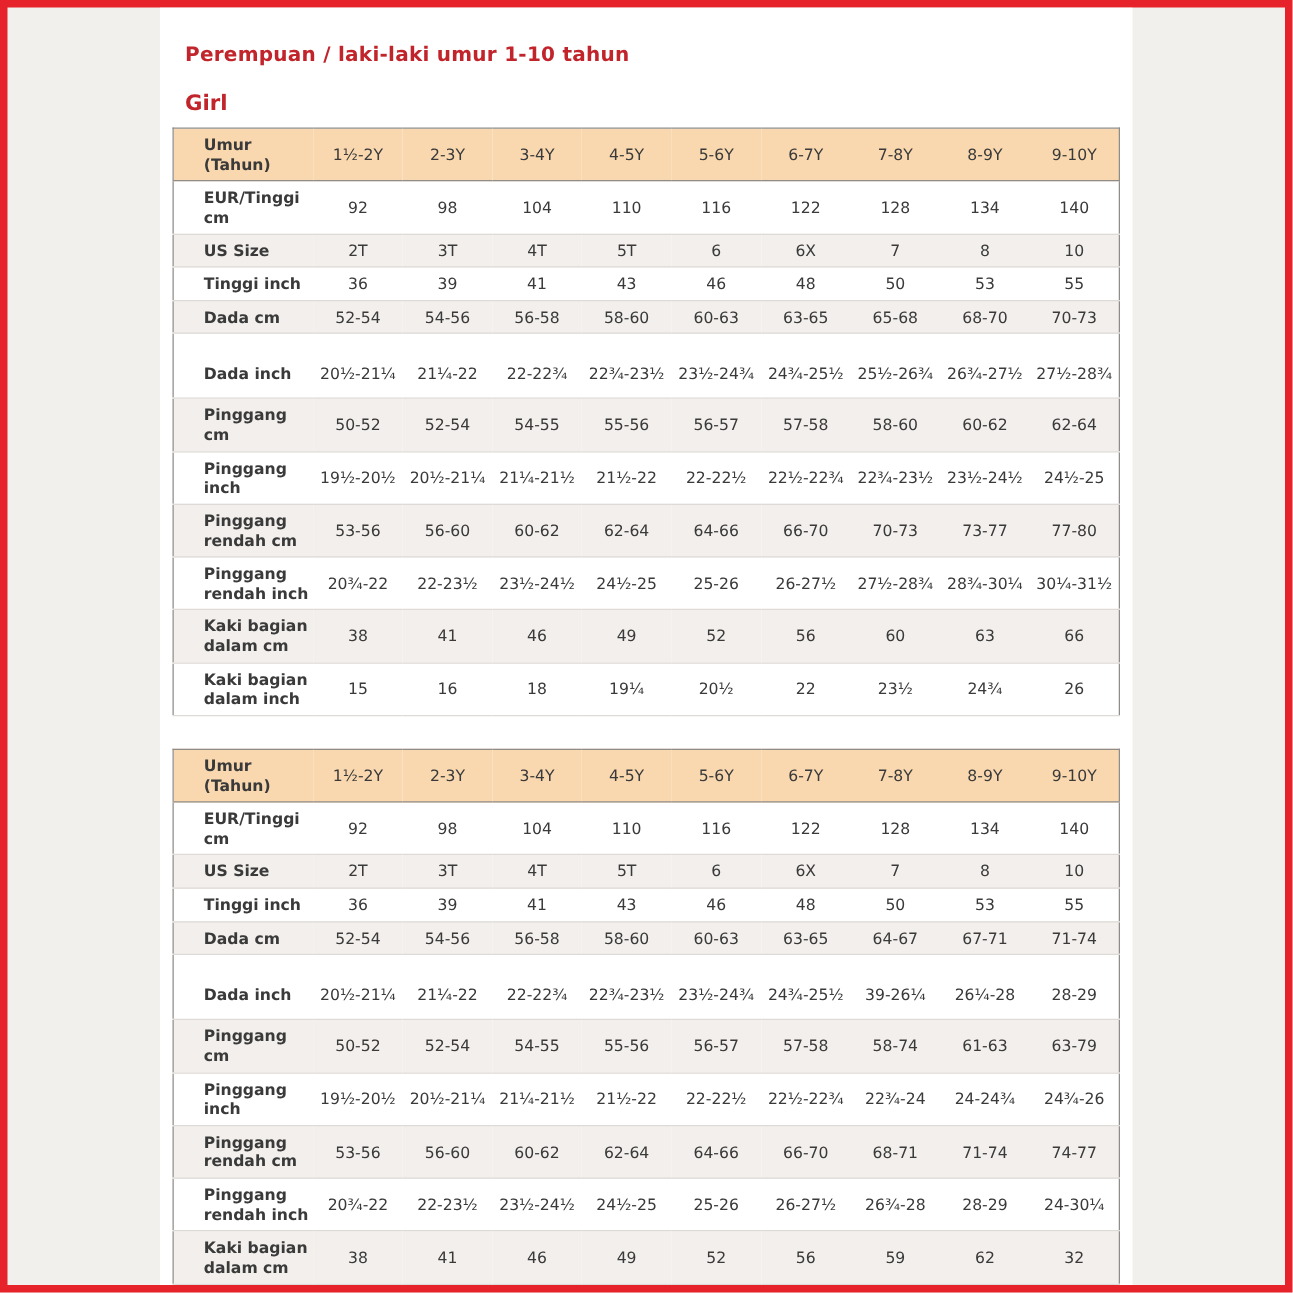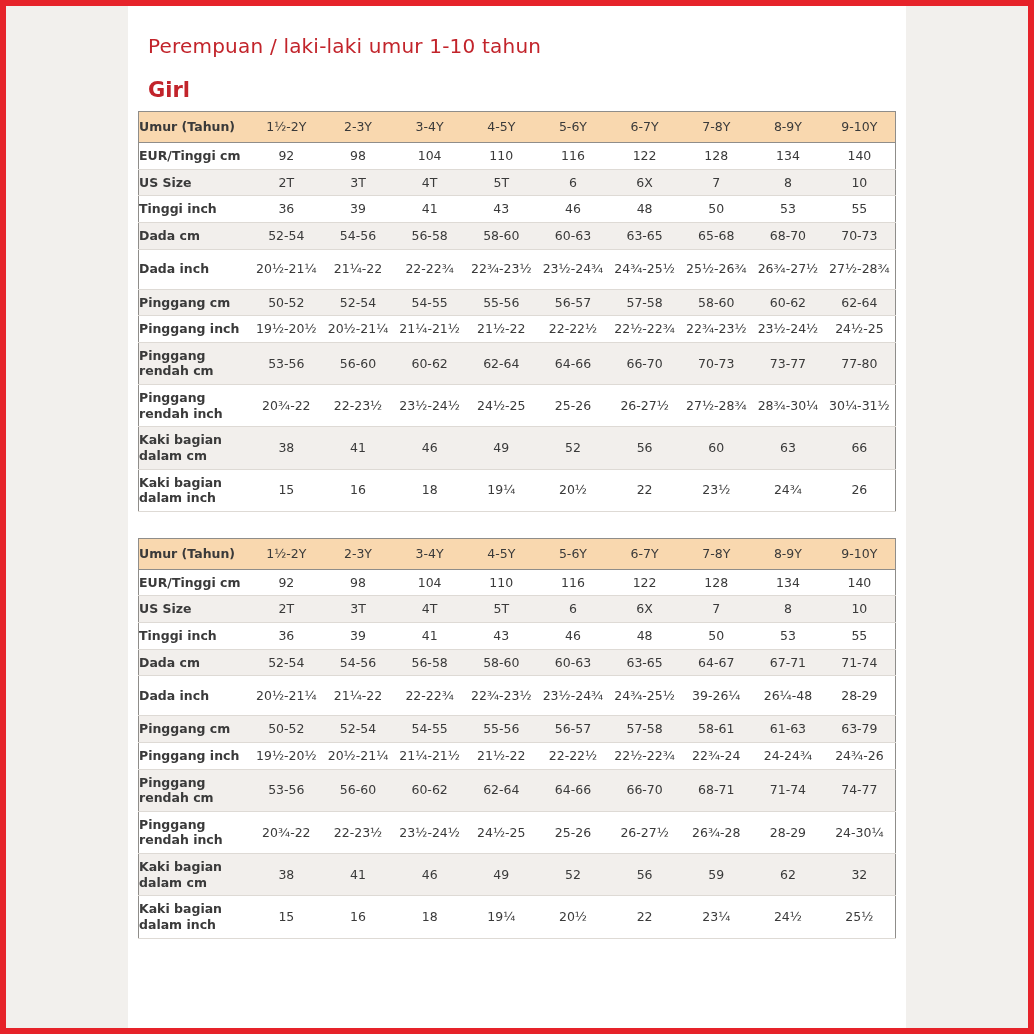--- a/index.html
+++ b/index.html
@@ -22,28 +22,28 @@
   }
   .content {
     width: 778px;
     margin: 0 auto;
     background: #ffffff;
     min-height: 1022px;
     padding: 28px 10px 24px 10px;
   }
   .page-title {
     color: var(--accent-red);
-    font-size: 20px;
-    font-weight: normal;
+    font-size: 16px;
+    font-weight: bold;
     margin: 0 0 20px 10px;
     letter-spacing: 0.2px;
   }
   .section-heading {
     color: var(--accent-red);
-    font-size: 21px;
+    font-size: 17px;
     font-weight: bold;
     margin: 0 0 9px 10px;
   }
   table.size-table {
     width: 100%;
     border-collapse: collapse;
     border: 1px solid var(--line-dark);
     table-layout: fixed;
     margin-bottom: 26px;
   }
@@ -58,27 +58,27 @@
   }
   .size-table thead th {
     background: var(--header-peach);
     font-weight: normal;
     height: 31px;
     border-bottom: 1px solid var(--line-dark);
   }
   .size-table th.label-col {
     width: 112px;
     text-align: left;
-    padding-left: 0;
+    padding-left: 24px;
     font-weight: bold;
   }
   .size-table tbody tr { height: 24px; }
   .size-table tbody tr:nth-child(even) { background: var(--stripe-gray); }
   .size-table tbody tr:nth-child(4) { height: 25px; }
-  .size-table tbody tr:nth-child(5) { height: 40px; }
+  .size-table tbody tr:nth-child(5) { height: 52px; }
   .size-table tbody tr:nth-child(5) td,
   .size-table tbody tr:nth-child(5) th { vertical-align: bottom; padding-bottom: 12px; }
   .size-table tbody tr:nth-child(n+8) { height: 40px; }
 </style>
 </head>
 <body>
 
 <div class="content">
   <h1 class="page-title">Perempuan / laki-laki umur 1-10 tahun</h1>
   <div id="tables-root">
@@ -299,32 +299,32 @@
           </tr>
           <tr>
             <th class="label-col">Dada inch</th>
             <td>20½-21¼</td>
             <td>21¼-22</td>
             <td>22-22¾</td>
             <td>22¾-23½</td>
             <td>23½-24¾</td>
             <td>24¾-25½</td>
             <td>39-26¼</td>
-            <td>26¼-48</td>
+            <td>26¼-28</td>
             <td>28-29</td>
           </tr>
           <tr>
             <th class="label-col">Pinggang cm</th>
             <td>50-52</td>
             <td>52-54</td>
             <td>54-55</td>
             <td>55-56</td>
             <td>56-57</td>
             <td>57-58</td>
-            <td>58-61</td>
+            <td>58-74</td>
             <td>61-63</td>
             <td>63-79</td>
           </tr>
           <tr>
             <th class="label-col">Pinggang inch</th>
             <td>19½-20½</td>
             <td>20½-21¼</td>
             <td>21¼-21½</td>
             <td>21½-22</td>
             <td>22-22½</td>

